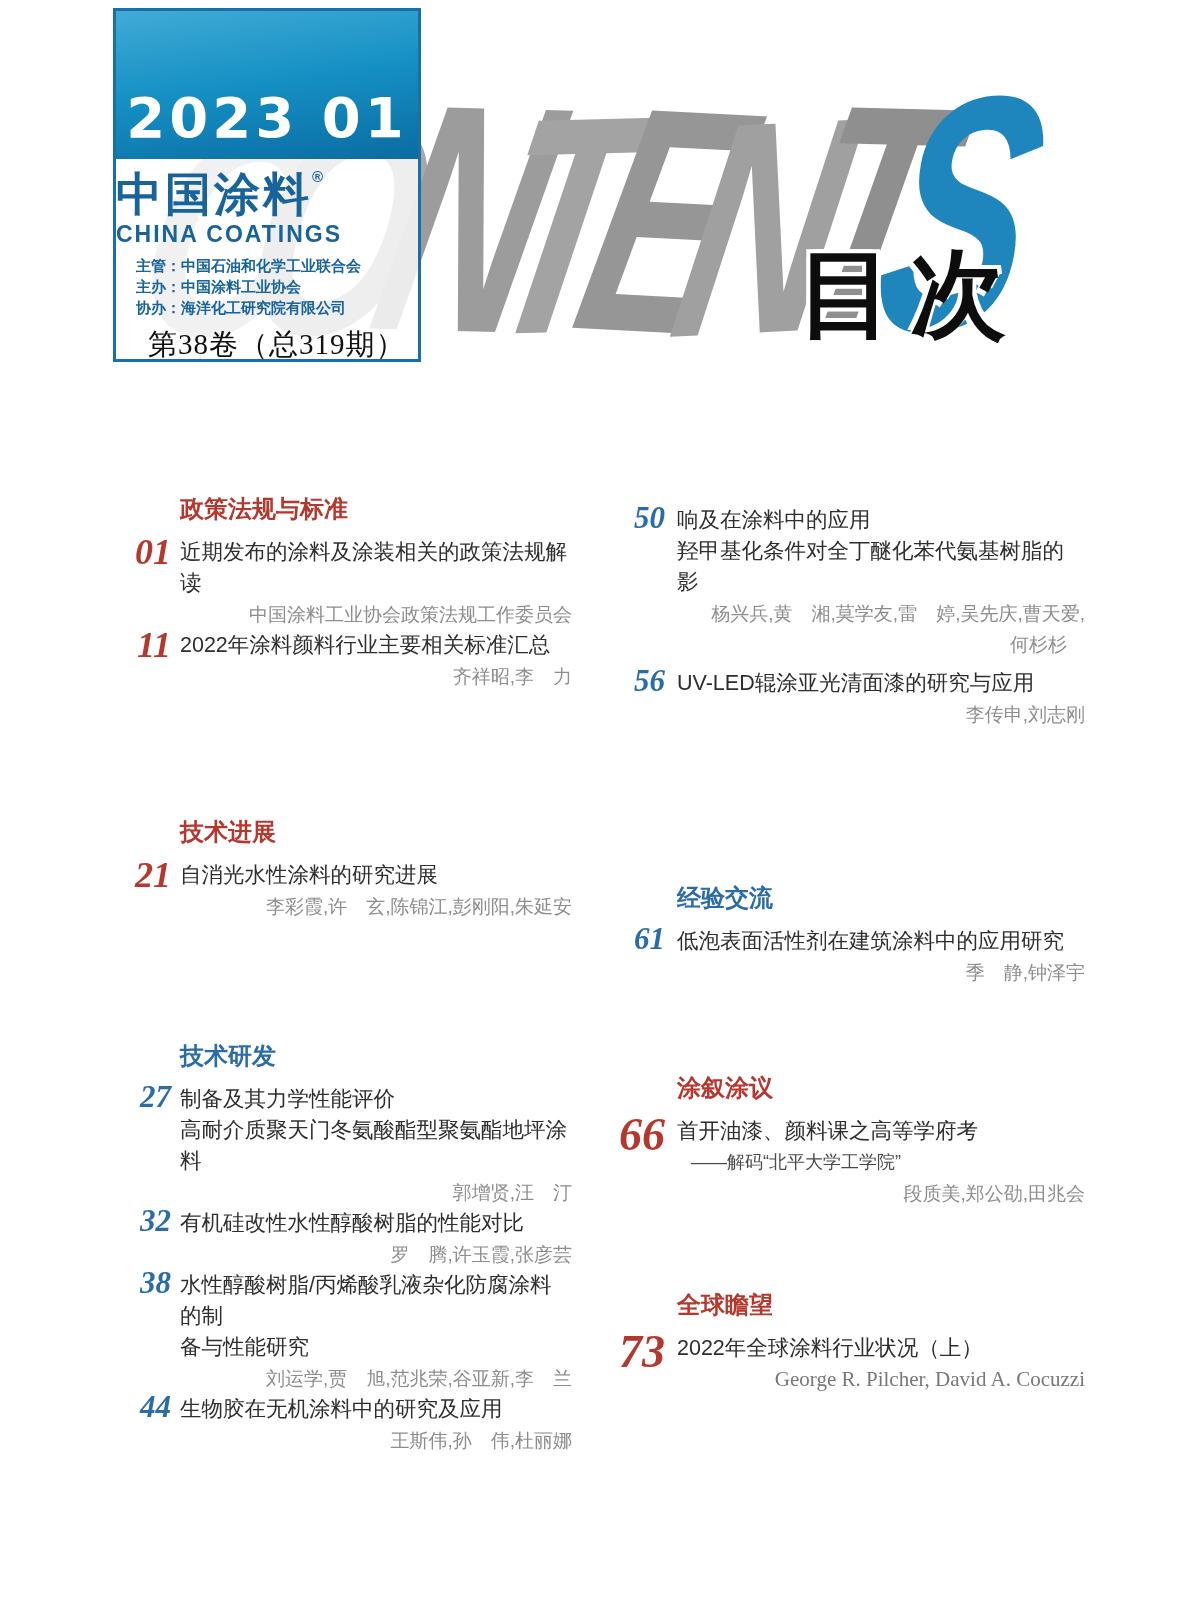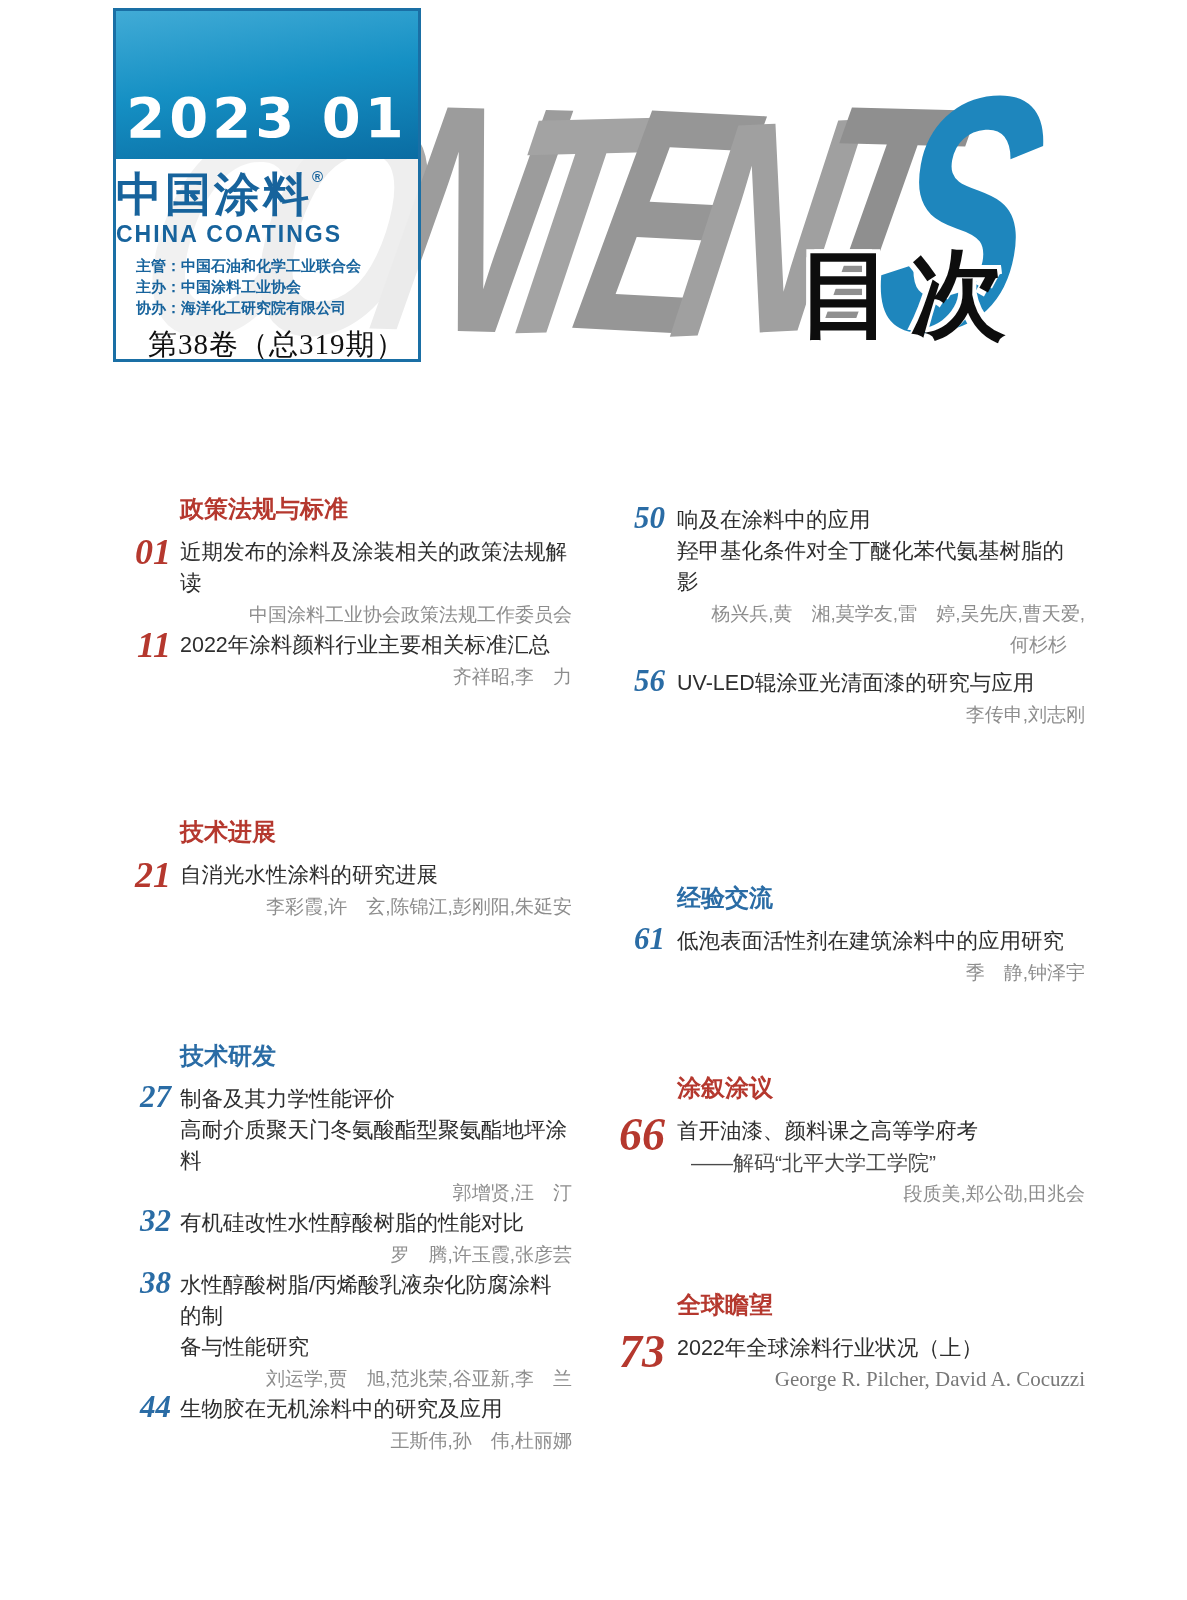--- a/index.html
+++ b/index.html
@@ -85,21 +85,21 @@
     line-height:1.1;
   }
   .col-left .num{left:-4px;width:40px;}
   .col-right .num{left:0;width:50px;}
   .num.lg{font-size:36px;}
   .num.md{font-size:31px;}
   .num.xl{font-size:46px;top:-6px;}
   .c-red{color:var(--red);}
   .c-blue{color:var(--blue);}
   .title{font-size:21.5px;color:#2e2e2e;line-height:31px;}
-  .subtitle{font-size:21px;color:#4a4a4a;line-height:31px;padding-left:14px;}
+  .subtitle{font-size:18px;color:#4a4a4a;line-height:31px;padding-left:14px;}
   .authors{font-size:19px;color:#8d8d8d;line-height:31px;text-align:right;}
   .authors.en{font-family:"Liberation Serif","DejaVu Serif",serif;font-size:21px;color:#787878;}
   .authors .authors-cont{padding-right:18px;}
 </style>
 </head>
 <body>
 
 <div class="page">
 
   <div class="brush" id="brush">

